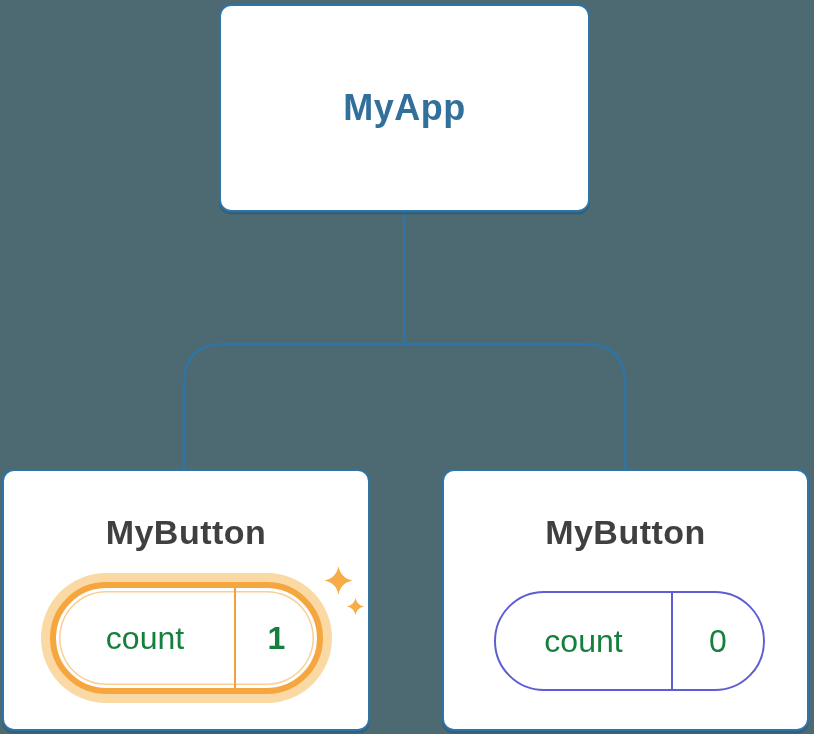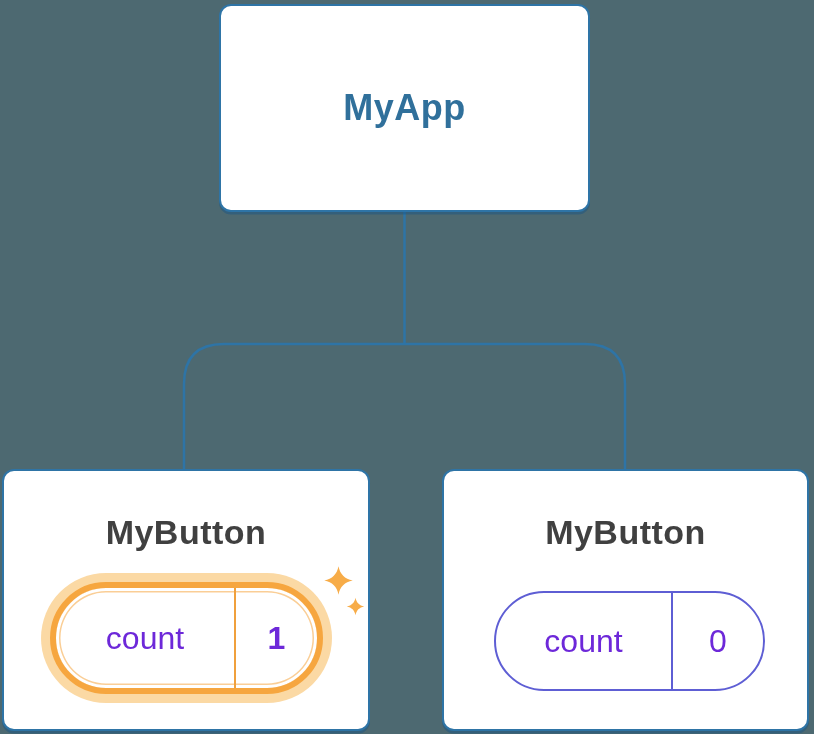--- a/index.html
+++ b/index.html
@@ -85,21 +85,21 @@
   .pill-normal {
     left: 50px; top: 120px;
     width: 271px; height: 100px;
     border: 2px solid #5E5ED4;
   }
 
   .pill-cell {
     display: flex;
     align-items: center;
     justify-content: center;
-    color: #6d28d9;
+    color: #15803d;
     font-size: 32px;
     text-align: center;
   }
 
   .pill-label-cell-highlighted { width: 178px; }
   .pill-value-cell-highlighted { flex: 1; font-weight: 700; }
   .pill-label-cell-normal { width: 175px; }
   .pill-value-cell-normal { flex: 1; font-weight: 400; }
 
   .pill-divider { width: 2px; }

